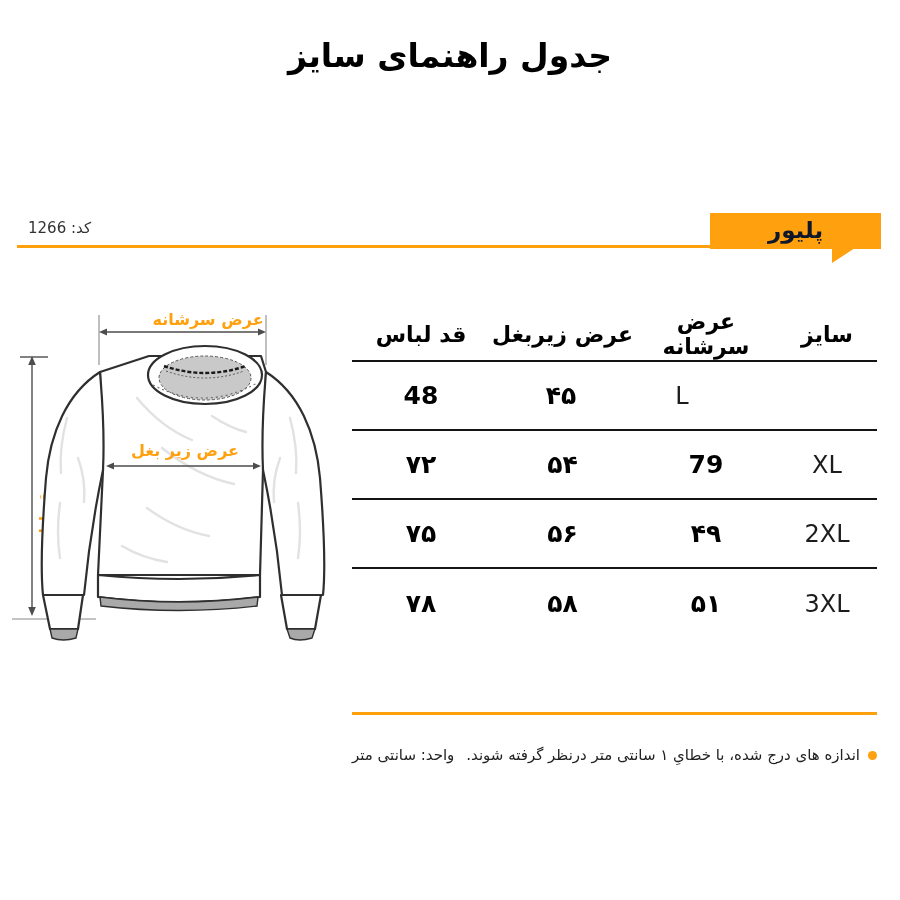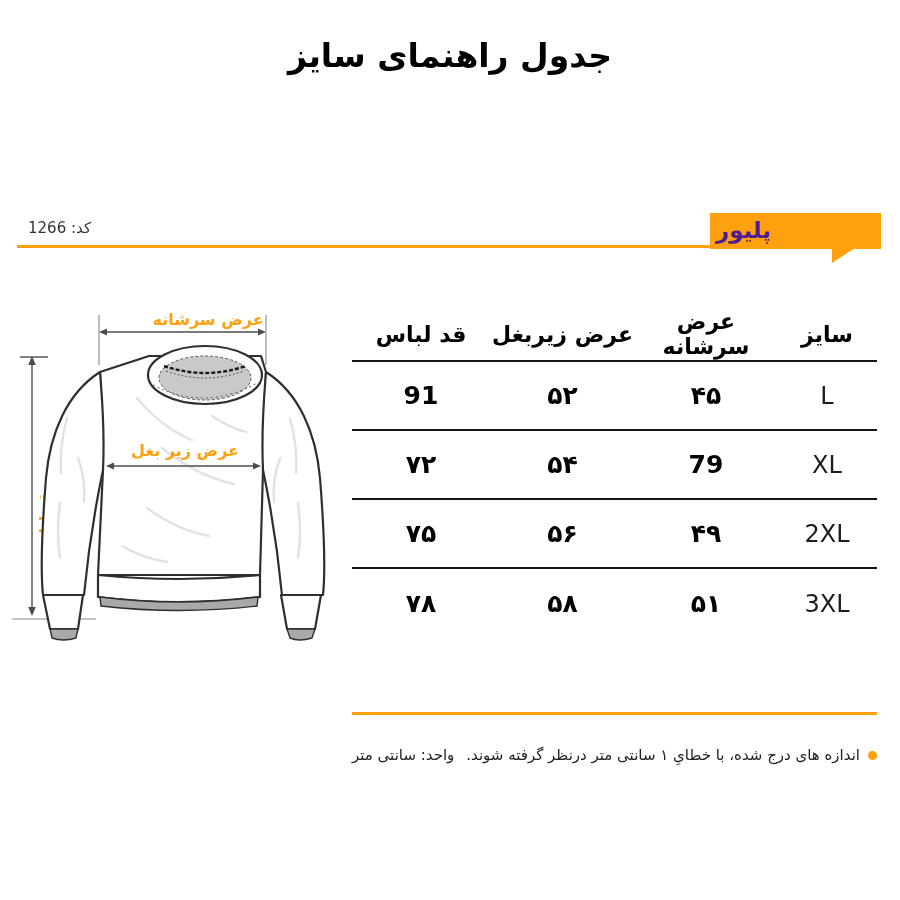--- a/index.html
+++ b/index.html
@@ -7,21 +7,21 @@
   html,body { background:#fff; }
   body { font-family:"DejaVu Sans", sans-serif; }
   .canvas { position:relative; width:900px; height:900px; background:#fff; overflow:hidden; }
 
   .page-title { position:absolute; top:36px; left:0; width:900px; text-align:center;
     font-size:33px; font-weight:bold; color:var(--ink); direction:rtl; }
 
   
   .divider-line { position:absolute; left:17px; top:245px; width:693px; height:3px; background:var(--accent); }
   .product-banner { position:absolute; left:710px; top:213px; width:171px; height:36px;
-    background:var(--accent); color:#4c1d95; direction:rtl; text-align:left;
+    background:var(--accent); color:#0f172a; direction:rtl; text-align:center;
     font-size:23px; font-weight:bold; line-height:34px; padding:0 6px; }
   .banner-tail { position:absolute; left:832px; top:248px; width:0; height:0;
     border-top:15px solid var(--accent); border-right:23px solid transparent; }
   .code-label { position:absolute; left:28px; top:219px; direction:rtl;
     font-size:15px; color:var(--soft); }
 
   
   .sweater-wrap { position:absolute; left:12px; top:298px; width:330px; height:365px; }
   .outline { fill:#fff; stroke:#2f2f2f; stroke-width:2.2; stroke-linejoin:round; }
   .grayfill { fill:#a9a9a9; stroke:#2f2f2f; stroke-width:1.4; }
@@ -129,22 +129,21 @@
 
   <div class="size-table">
     <div class="t-row t-head">
       <div class="cell col-length">قد لباس</div>
       <div class="cell col-underarm">عرض زیربغل</div>
       <div class="cell col-shoulder">عرض سرشانه</div>
       <div class="cell col-size">سایز</div>
     </div>
 
     <div class="t-row">
-      <div class="cell col-length num">91</div>
-      <div class="cell col-underarm num">۵۲</div>
+      <div class="cell col-length num">48</div>
       <div class="cell col-shoulder num">۴۵</div>
       <div class="cell col-size size-val">L</div>
     </div>
 
     <div class="t-row">
       <div class="cell col-length num">۷۲</div>
       <div class="cell col-underarm num">۵۴</div>
       <div class="cell col-shoulder num">79</div>
       <div class="cell col-size size-val">XL</div>
     </div>

